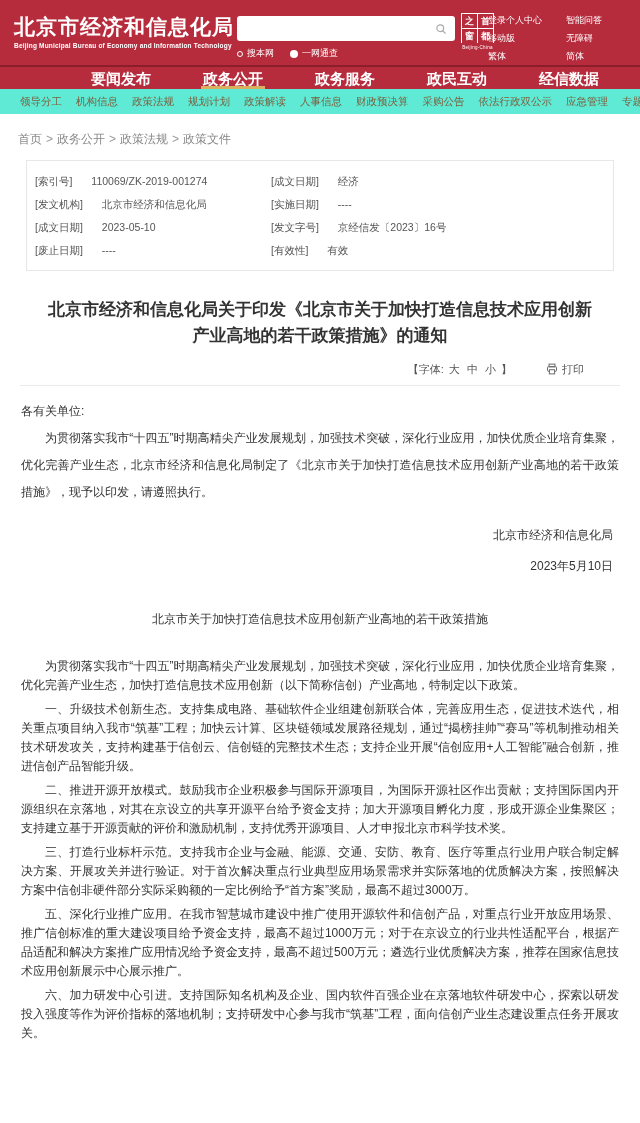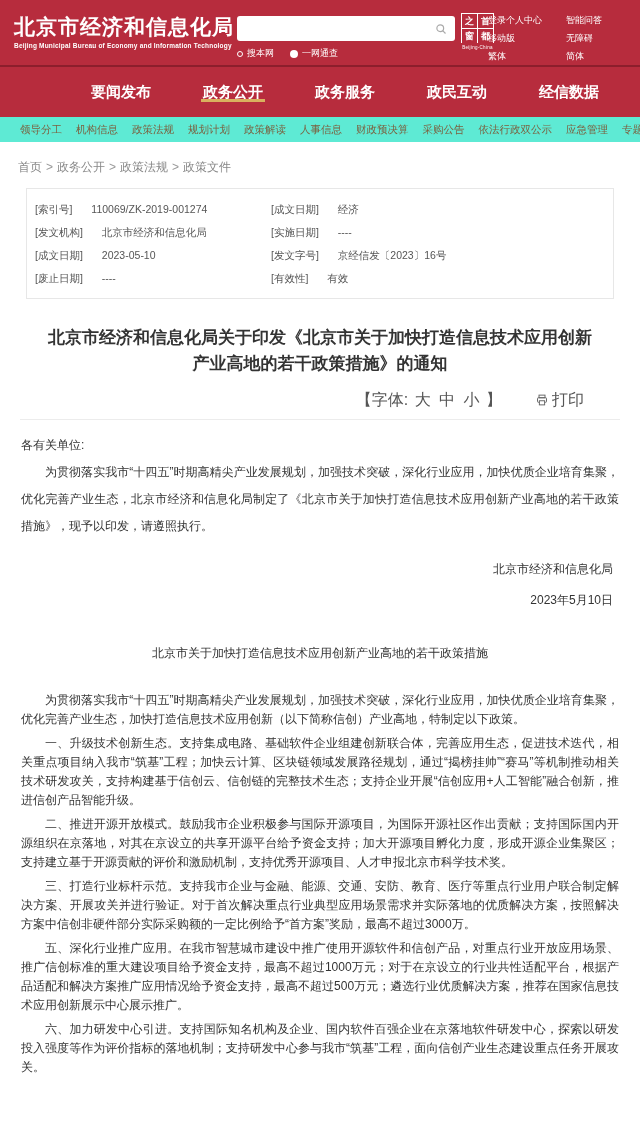--- a/index.html
+++ b/index.html
@@ -20,41 +20,41 @@
   .radio-ring { width:6px; height:6px; border:1.5px solid #fff; border-radius:50%; display:inline-block; }
   .radio-dot { width:8px; height:8px; background:#fff; border-radius:50%; display:inline-block; }
   .seal { position:absolute; left:461px; top:13px; width:33px; text-align:center; cursor:pointer; }
   .seal-grid { width:33px; height:30px; border:1px solid #fff; display:grid; grid-template-columns:1fr 1fr; grid-template-rows:1fr 1fr; gap:1px; background:#fff; }
   .seal-grid span { background:#b72c3d; color:#fff; font-size:9px; line-height:14px; font-weight:bold; }
   .seal-cap { font-size:4.5px; color:#fff; margin-top:2px; letter-spacing:0.3px; }
   .quick-links { position:absolute; left:488px; top:14px; display:grid; grid-template-columns:auto auto; column-gap:24px; row-gap:5px; font-size:9px; }
   .quick-links a { color:#fff; text-decoration:none; cursor:pointer; white-space:nowrap; }
 
   
-  .mainnav { background:#b72c3d; border-top:2px solid #8c1e2c; height:52px; display:flex; align-items:center; justify-content:space-between; padding:0 35px 0 85px; }
+  .mainnav { background:#b72c3d; border-top:2px solid #8c1e2c; height:24px; display:flex; align-items:flex-end; justify-content:space-between; padding:0 35px 0 85px; }
   .nav-item { color:#fff; font-size:15px; font-weight:bold; display:flex; align-items:center; cursor:pointer; position:relative; padding:0 6px; }
   .nav-item.active::after { content:""; position:absolute; left:4px; right:4px; bottom:0; height:3px; background:#d9b05e; }
 
   
   .subnav { background:#5eead4; height:25px; display:flex; align-items:center; padding:0 20px; gap:14px; }
   .subnav span { font-size:10.5px; color:#7b6140; cursor:pointer; white-space:nowrap; }
 
   
   .breadcrumb { padding:17px 10px 6px; font-size:12px; color:#888;margin-left:8px; }
   .breadcrumb a { color:#888; text-decoration:none; cursor:pointer; }
   .breadcrumb .sep { margin:0 4px; color:#999; }
 
   
   .meta-box { margin:6px 26px 0; border:1px solid #e7e7e7; padding:14px 0 12px; display:grid; grid-template-columns:236px 1fr; row-gap:9px; font-size:10.5px; color:#555; }
   .meta-cell { padding-left:8px; white-space:nowrap; }
   .meta-cell .lbl { margin-right:19px; }
 
   
   .doc-title { margin:26px 42px 12px; text-align:center; font-size:17px; font-weight:bold; color:#333; line-height:1.55; }
-  .controls { display:flex; justify-content:flex-end; align-items:center; gap:34px; margin:0 56px 8px 0; font-size:16px; color:#555; }
+  .controls { display:flex; justify-content:flex-end; align-items:center; gap:34px; margin:0 56px 8px 0; font-size:11px; color:#555; }
   .font-ctl span.size { cursor:pointer; margin:0 2px; }
   .print-btn { display:flex; align-items:center; gap:4px; cursor:pointer; color:#555; }
   .divider { border-top:1px solid #ececec; margin:0 20px; }
 
   
   .article { margin:12px 21px 0; font-size:12px; color:#333; text-align:justify; }
   .salutation { line-height:27px; }
   .intro { text-indent:2em; line-height:27px; }
   .signer { text-align:right; margin-top:16px; line-height:27px; padding-right:6px; }
   .sign-date { text-align:right; margin-top:4px; line-height:27px; padding-right:6px; }

